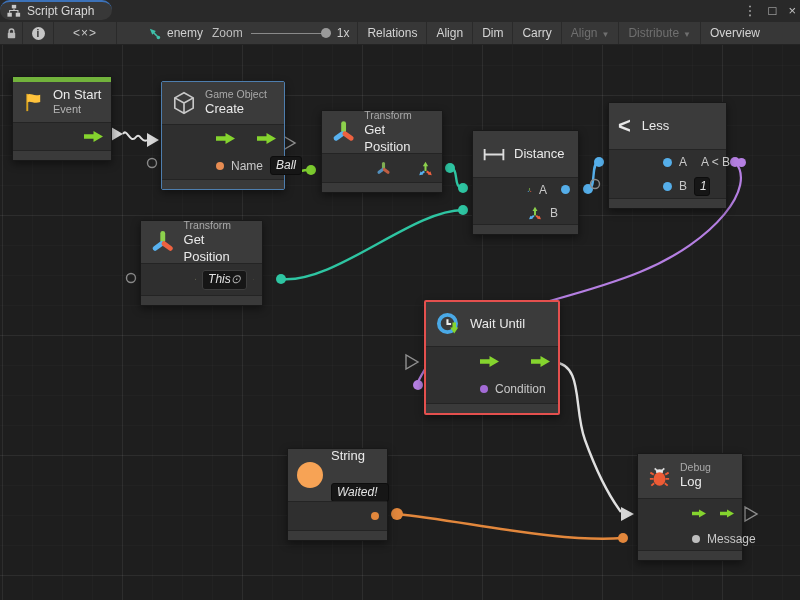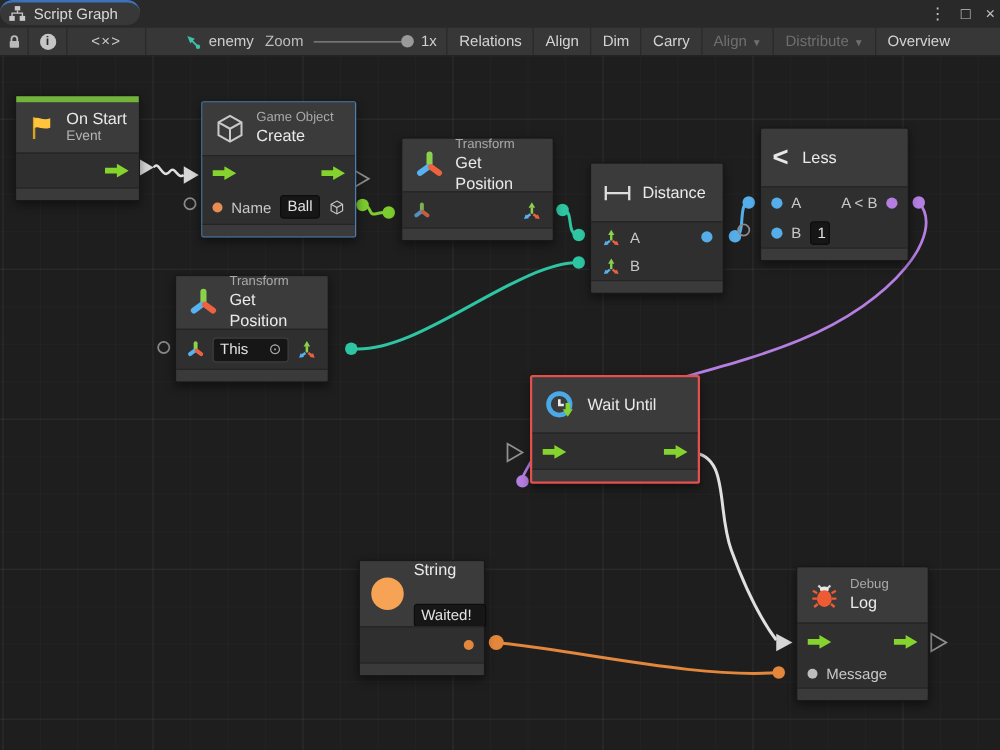--- a/index.html
+++ b/index.html
@@ -46,27 +46,27 @@
         box-shadow:0 3px 8px rgba(0,0,0,.45);font-size:12px;color:#C8C8C8;}
   .node.selected{border-color:#4E7EAE;}
   .node.hl-red{border:2px solid #E4504E;}
   .stripe{height:5px;background:#72B33C;flex:none;}
   .hdr{background:#3B3B3B;display:flex;align-items:center;gap:8px;padding:0 9px;flex:none;}
   .titles{display:flex;flex-direction:column;line-height:1.25;}
   .cat{font-size:10.5px;color:#A9A9A9;}
   .title{font-size:13px;color:#EAEAEA;}
   .sub{font-size:11px;color:#B5B5B5;}
   .rows{background:#2f2f2f;border-top:1px solid #242424;border-bottom:1px solid #242424;display:flex;flex-direction:column;}
-  .row{display:flex;align-items:center;gap:7px;padding:0 8px;flex:none;}
+  .row{display:flex;align-items:center;gap:7px;padding:0 8px;flex:none;margin-left:46px;}
   .ftr{height:9px;background:#3A3A3A;flex:none;}
   .spacer{flex:1;}
   .dot{width:9px;height:9px;border-radius:50%;flex:none;}
   .dot.sm{width:8px;height:8px;}
   .field{background:#161616;border:1px solid #0d0d0d;border-radius:3px;color:#E2E2E2;
-         padding:1px 5px;line-height:15px;white-space:nowrap;box-sizing:border-box;}
+         padding:1px 5px;line-height:15px;white-space:nowrap;box-sizing:border-box;font-style:italic;}
   .circle-icon{width:26px;height:26px;border-radius:50%;background:#F7A355;flex:none;}
   .less-glyph{font-size:22px;font-weight:bold;color:#E8E8E8;line-height:1;flex:none;}
   .plabel{white-space:nowrap;}
 </style>
 </head>
 <body>
 
 <div id="app">
 
   <div class="tabbar">
@@ -418,20 +418,24 @@
     <div class="rows">
       <div class="row" style="height:28px">
         <svg width="19" height="11" viewBox="0 0 19 11">
             <path d="M0 3.2 H9.5 V0 L19 5.5 L9.5 11 V7.8 H0 Z" fill="#85D42E"></path>
           </svg>
         <span class="spacer"></span>
         <svg width="19" height="11" viewBox="0 0 19 11">
             <path d="M0 3.2 H9.5 V0 L19 5.5 L9.5 11 V7.8 H0 Z" fill="#85D42E"></path>
           </svg>
       </div>
+      <div class="row" style="height:28px">
+        <span class="dot sm" style="background:#A36BD6"></span>
+        <span class="plabel">Condition</span>
+      </div>
     </div>
     <div class="ftr"></div>
   </div>
 
   <div class="node" style="left:287px;top:448px;width:101px">
     <div class="hdr" style="height:52px;align-items:center">
       <span class="circle-icon"></span>
       <div class="titles" style="gap:18px">
         <span class="title">String</span>
         <span class="field" style="width:58px">Waited!</span>

